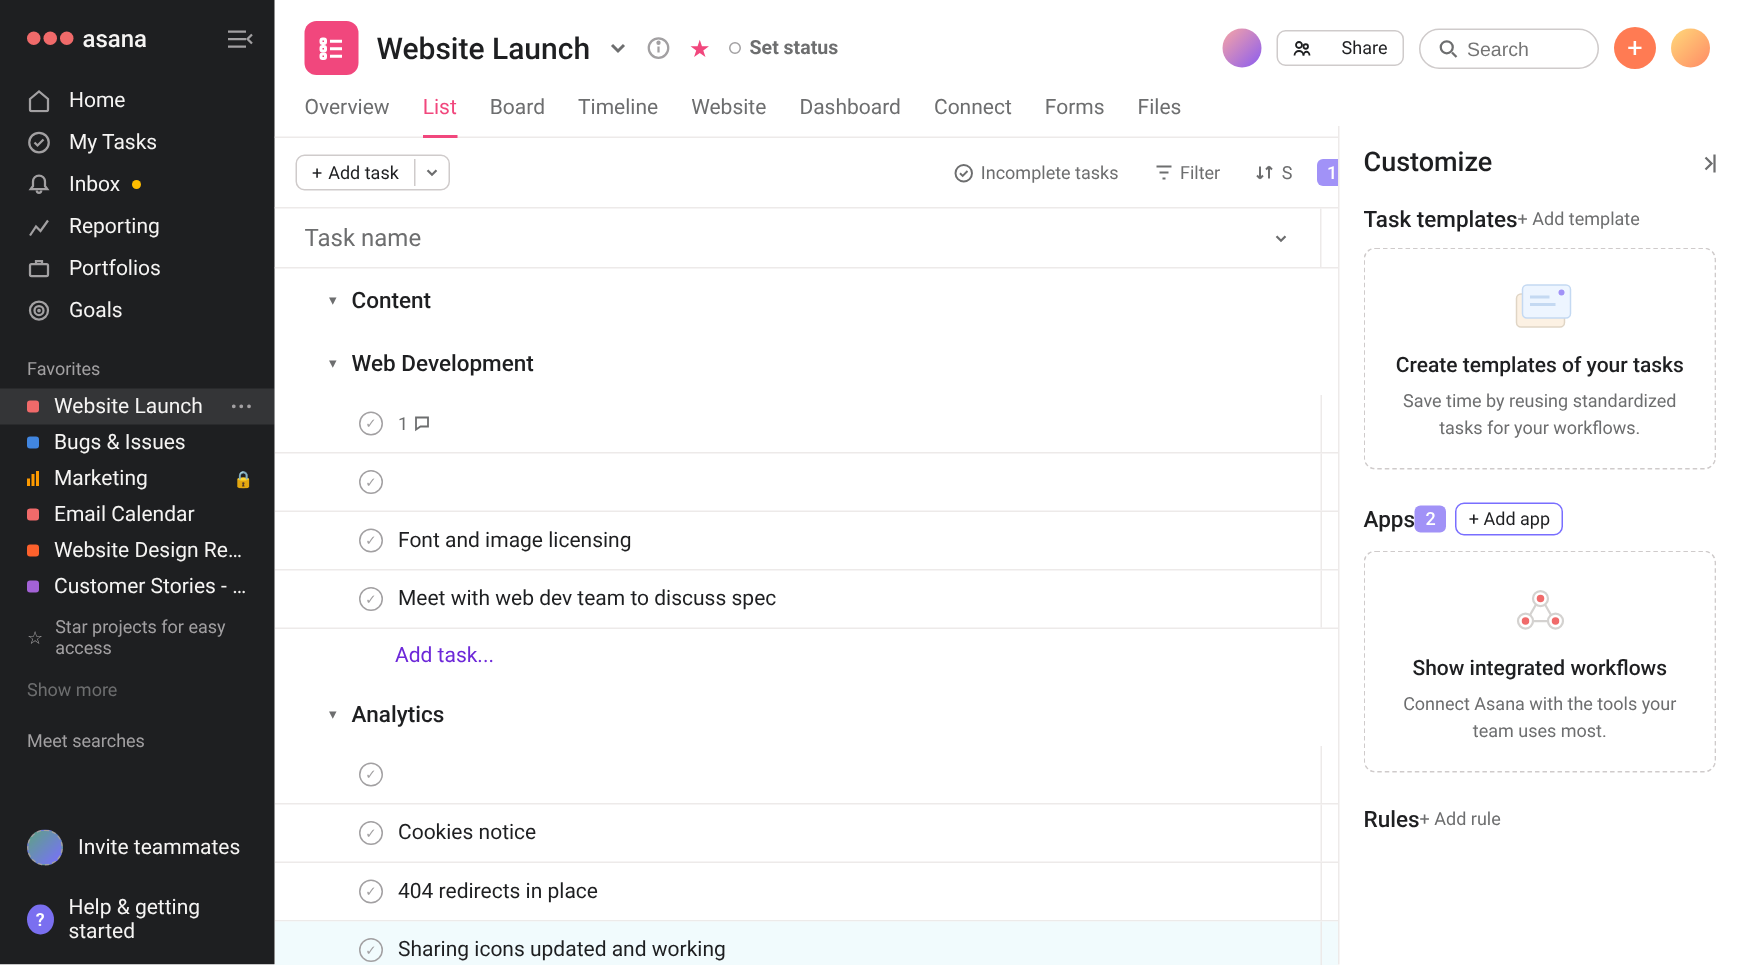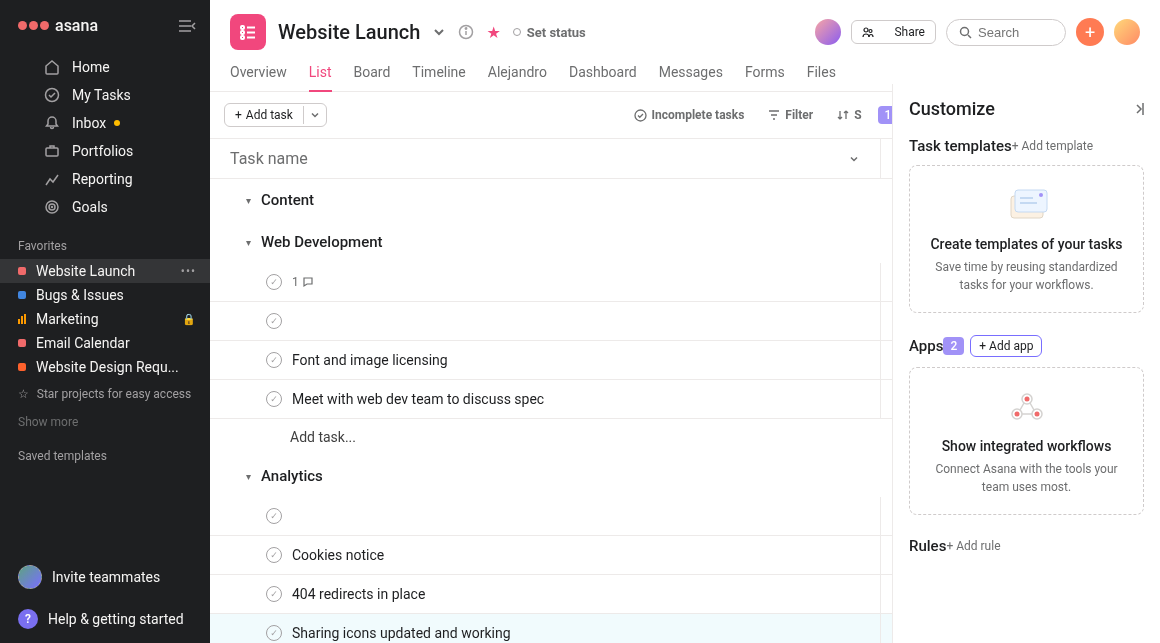--- a/index.html
+++ b/index.html
@@ -8,39 +8,39 @@
   font-size: 14px;
   color: #1e1f21;
   background: #fff;
   width: 1160px;
   height: 643px;
   overflow: hidden;
   display: flex;
 }
 
 .sidebar {
-  width: 210px;
+  width: 183px;
   background: #1e1f21;
   color: #f5f4f3;
   display: flex;
   flex-direction: column;
   flex-shrink: 0;
 }
 .sidebar-top {
   display: flex;
   align-items: center;
   justify-content: space-between;
   padding: 16px 14px 14px 18px;
 }
 .logo { display: flex; align-items: center; gap: 6px; }
 .logo-dots { display:flex; gap:2px; }
 .logo-dot { width:9px; height:9px; background:#f06a6a; border-radius:50%; }
 .logo-text { font-weight:500; font-size:16px; color:#f5f4f3; }
 .collapse-icon { color:#a2a0a2; }
-.nav-list { padding: 4px 0; margin-left: 26px; }
+.nav-list { padding: 4px 0; }
 .nav-item {
   display:flex; align-items:center; gap:12px;
   padding: 6px 18px;
   color:#f5f4f3;
   cursor:pointer;
   font-size:14px;
 }
 .nav-icon { width:16px; height:16px; display:flex; align-items:center; justify-content:center; color:#a2a0a2; flex-shrink:0;}
 .notif-dot { width:6px; height:6px; background:#ffbd00; border-radius:50%; margin-left:-4px;}
 .section-label {
@@ -174,21 +174,21 @@
   padding:4px 10px; font-size:12px; cursor:pointer;
 }
 .add-task-btn .right {
   border-left:1px solid #cfcbcb;
   padding:4px 6px; cursor:pointer; color:#6d6e6f;
 }
 .toolbar-right { margin-left:auto; display:flex; align-items:center; gap:8px; }
 .tool-item {
   display:flex; align-items:center; gap:5px;
   padding:4px 8px; font-size:12px; color:#6d6e6f;
-  cursor:pointer; border-radius:6px;font-weight:bold;
+  cursor:pointer; border-radius:6px;
 }
 .customize-btn {
   display:flex; align-items:center; gap:5px;
   padding:5px 10px; font-size:12px; color:#1e1f21;
   border:1.5px solid #796eff; border-radius:6px;
   background:white; cursor:pointer;
 }
 .badge-num {
   background:#a192f7; color:white;
   padding:2px 7px; border-radius:4px;
@@ -238,21 +238,21 @@
   width:200px; padding:8px 12px; border-left:1px solid #edeae9;
   display:flex; align-items:center; gap:8px;
 }
 .assignee-cell .avatar{width:22px;height:22px;}
 .due-cell {
   width:80px; padding:8px 12px; border-left:1px solid #edeae9;
   color:#6d6e6f; font-size:13px; white-space:nowrap; overflow:hidden;
 }
 .add-task-row {
   padding:10px 20px 10px 80px;
-  color:#404040; font-size:14px; cursor:text;
+  color:#6d28d9; font-size:14px; cursor:text;
 }
 
 .panel {
   position:absolute;
   right:0; top:84px; bottom:0;
   width:268px;
   background:white;
   border-left:1px solid #edeae9;
   padding:14px 16px;
   overflow-y:auto;
@@ -331,33 +331,33 @@
             <path d="M4 6a4 4 0 018 0v3l1.5 2H2.5L4 9V6z"></path>
             <path d="M6.5 12a1.5 1.5 0 003 0"></path>
           </svg>
         </span>
         <span>Inbox</span>
         <span class="notif-dot"></span>
       </div>
       <div class="nav-item">
         <span class="nav-icon">
           <svg width="16" height="16" viewBox="0 0 16 16" fill="none" stroke="currentColor" stroke-width="1.5">
-            <rect x="2" y="5" width="12" height="8" rx="1"></rect>
-            <path d="M6 5V3h4v2"></path>
-          </svg>
-        </span>
-        <span>Portfolios</span>
+            <path d="M2 14l4-6 3 3 5-7"></path>
+          </svg>
+        </span>
+        <span>Reporting</span>
       </div>
       <div class="nav-item">
         <span class="nav-icon">
           <svg width="16" height="16" viewBox="0 0 16 16" fill="none" stroke="currentColor" stroke-width="1.5">
-            <path d="M2 14l4-6 3 3 5-7"></path>
-          </svg>
-        </span>
-        <span>Reporting</span>
+            <rect x="2" y="5" width="12" height="8" rx="1"></rect>
+            <path d="M6 5V3h4v2"></path>
+          </svg>
+        </span>
+        <span>Portfolios</span>
       </div>
       <div class="nav-item">
         <span class="nav-icon">
           <svg width="16" height="16" viewBox="0 0 16 16" fill="none" stroke="currentColor" stroke-width="1.5">
             <circle cx="8" cy="8" r="6"></circle>
             <circle cx="8" cy="8" r="3"></circle>
             <circle cx="8" cy="8" r="0.5" fill="currentColor"></circle>
           </svg>
         </span>
         <span>Goals</span>
@@ -384,27 +384,31 @@
         <span class="lock-icon">🔒</span>
       </div>
       <div class="fav-item">
         <span class="fav-bullet" style="background:#f06a6a"></span>
         <span class="fav-label">Email Calendar</span>
       </div>
       <div class="fav-item">
         <span class="fav-bullet" style="background:#fd612c"></span>
         <span class="fav-label">Website Design Requ...</span>
       </div>
+      <div class="fav-item">
+        <span class="fav-bullet" style="background:#a362d6"></span>
+        <span class="fav-label">Customer Stories - Q4</span>
+      </div>
     </div>
   <div class="star-tip">
     <span>☆</span>
     <span>Star projects for easy access</span>
   </div>
   <div class="show-more">Show more</div>
-  <div class="section-label">Saved templates</div>
+  <div class="section-label">Meet searches</div>
   <div class="spacer"></div>
   <div class="invite">
     <div class="invite-avatar"></div>
     <span>Invite teammates</span>
   </div>
   <div class="help">
     <div class="help-icon">?</div>
     <span>Help &amp; getting started</span>
   </div>
 </div>
@@ -465,23 +469,23 @@
       <div class="add-circle">+</div>
       <span class="avatar av2"></span>
     </div>
   </div>
 
   <div class="tabs" id="tabs">
       <span class="tab">Overview</span>
       <span class="tab active">List</span>
       <span class="tab">Board</span>
       <span class="tab">Timeline</span>
-      <span class="tab">Alejandro</span>
+      <span class="tab">Website</span>
       <span class="tab">Dashboard</span>
-      <span class="tab">Messages</span>
+      <span class="tab">Connect</span>
       <span class="tab">Forms</span>
       <span class="tab">Files</span>
     </div>
 
   <div class="toolbar">
     <div class="add-task-btn">
       <div class="left">
         <span>+</span>
         <span>Add task</span>
       </div>

